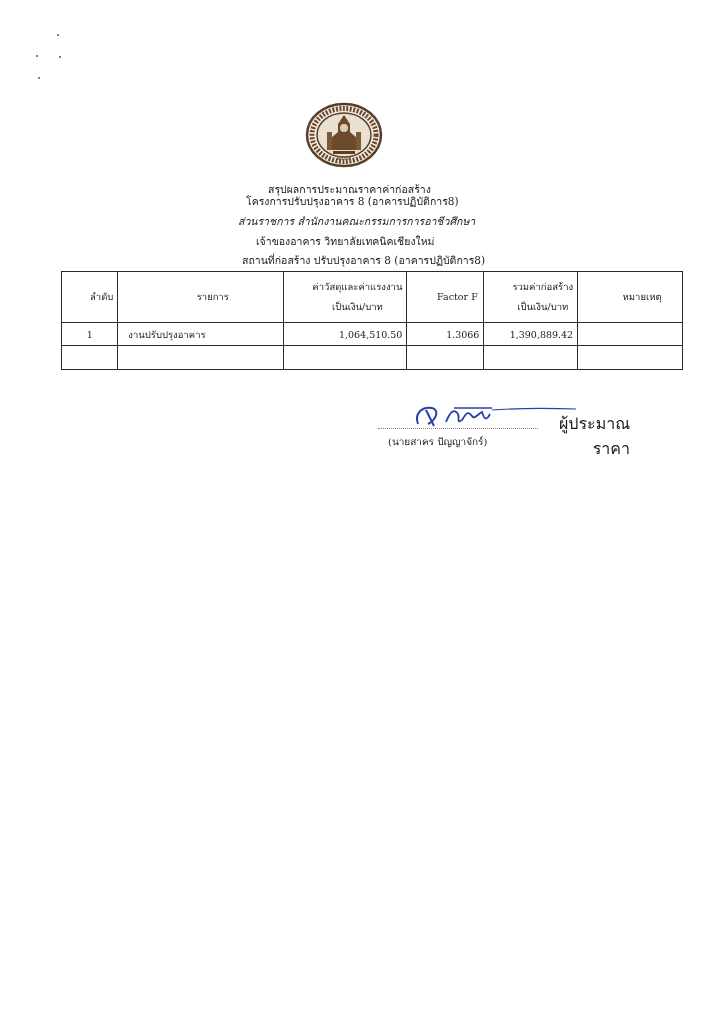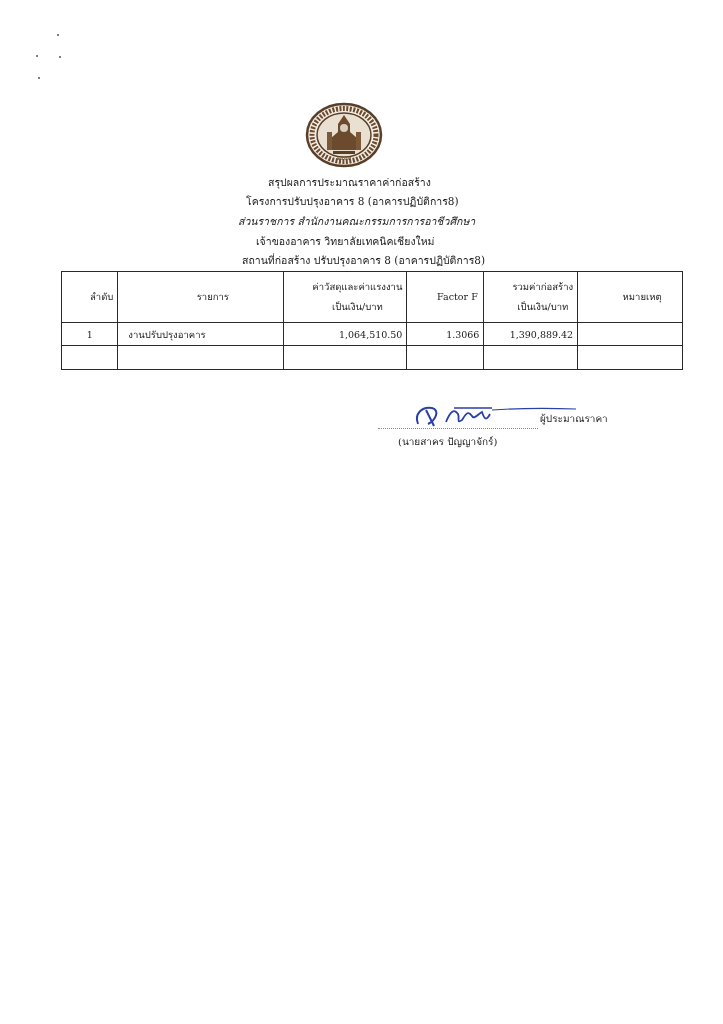--- a/index.html
+++ b/index.html
@@ -27,22 +27,22 @@
   }
   table.summary th { text-align: center; line-height: 20px; padding-left: 28px; }
   .c-num { text-align: center; }
   .c-left { text-align: left; }
   .c-right { text-align: right; margin-top: 40px; }
   .bold { font-weight: bold; }
   .sig-area { position: absolute; left: 370px; top: 400px; width: 260px; height: 60px; }
   .sig-line {
     position: absolute; left: 8px; top: 28px; width: 160px; border-top: 1px dotted #888;
   }
-  .sig-role { position: absolute; left: 170px; top: 11px; font-size: 10px; text-align: right; }
-  .sig-name { position: absolute; left: 28px; top: 34px; font-size: 10px; }
+  .sig-role { position: absolute; left: 170px; top: 11px; font-size: 16px; text-align: right; }
+  .sig-name { position: absolute; left: 18px; top: 34px; font-size: 10px; }
 </style>
 </head>
 <body>
 
 <span class="speck" style="left:57px;top:34px;"></span>
 <span class="speck" style="left:36px;top:55px;"></span>
 <span class="speck" style="left:59px;top:56px;"></span>
 <span class="speck" style="left:38px;top:77px;"></span>
 
 <div class="logo">
@@ -53,21 +53,21 @@
     <path d="M39 13 L45 22 L45 30 L52 36 L52 48 L26 48 L26 36 L33 30 L33 22 Z" fill="#6b4a2e"></path>
     <circle cx="39" cy="26" r="4" fill="#d9cdb9"></circle>
     <rect x="22" y="30" width="5" height="18" fill="#7a5838"></rect>
     <rect x="51" y="30" width="5" height="18" fill="#7a5838"></rect>
     <rect x="28" y="49" width="22" height="3" fill="#5a3f28"></rect>
     <text x="39" y="58" font-size="5" text-anchor="middle" fill="#5a3f28" font-family="DejaVu Sans, sans-serif">๒๔๘๔</text>
   </svg>
 </div>
 
 <div class="titles">
-  <div style="left:268px;top:1px;">สรุปผลการประมาณราคาค่าก่อสร้าง</div>
+  <div style="left:268px;top:8px;">สรุปผลการประมาณราคาค่าก่อสร้าง</div>
   <div style="left:246px;top:20px;">โครงการปรับปรุงอาคาร 8 (อาคารปฏิบัติการ8)</div>
   <div style="left:238px;top:40px;font-style:italic;">ส่วนราชการ สำนักงานคณะกรรมการการอาชีวศึกษา</div>
   <div style="left:256px;top:60px;">เจ้าของอาคาร วิทยาลัยเทคนิคเชียงใหม่</div>
   <div style="left:242px;top:79px;text-align:right;">สถานที่ก่อสร้าง ปรับปรุงอาคาร 8 (อาคารปฏิบัติการ8)</div>
 </div>
 
 <table class="summary">
   <colgroup>
     <col style="width:41px">
     <col style="width:166px">

